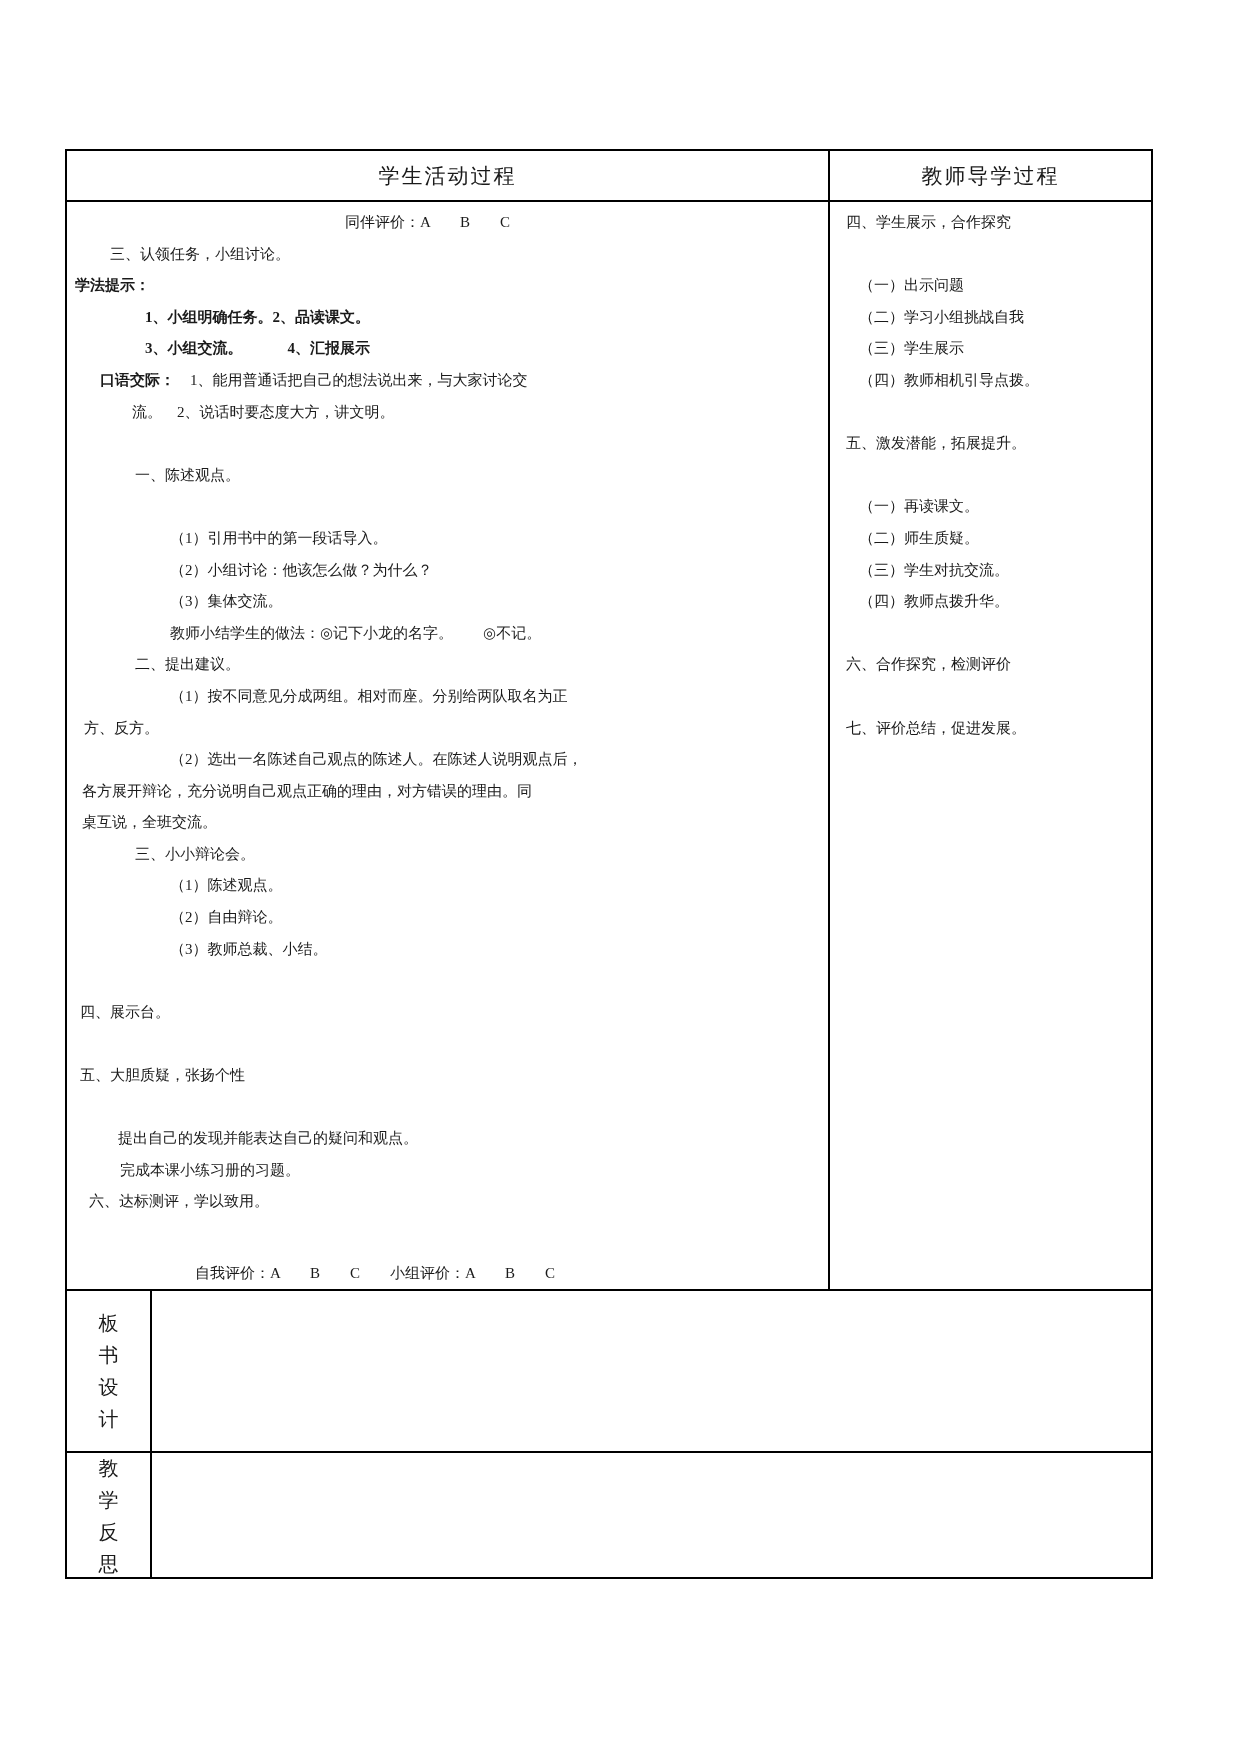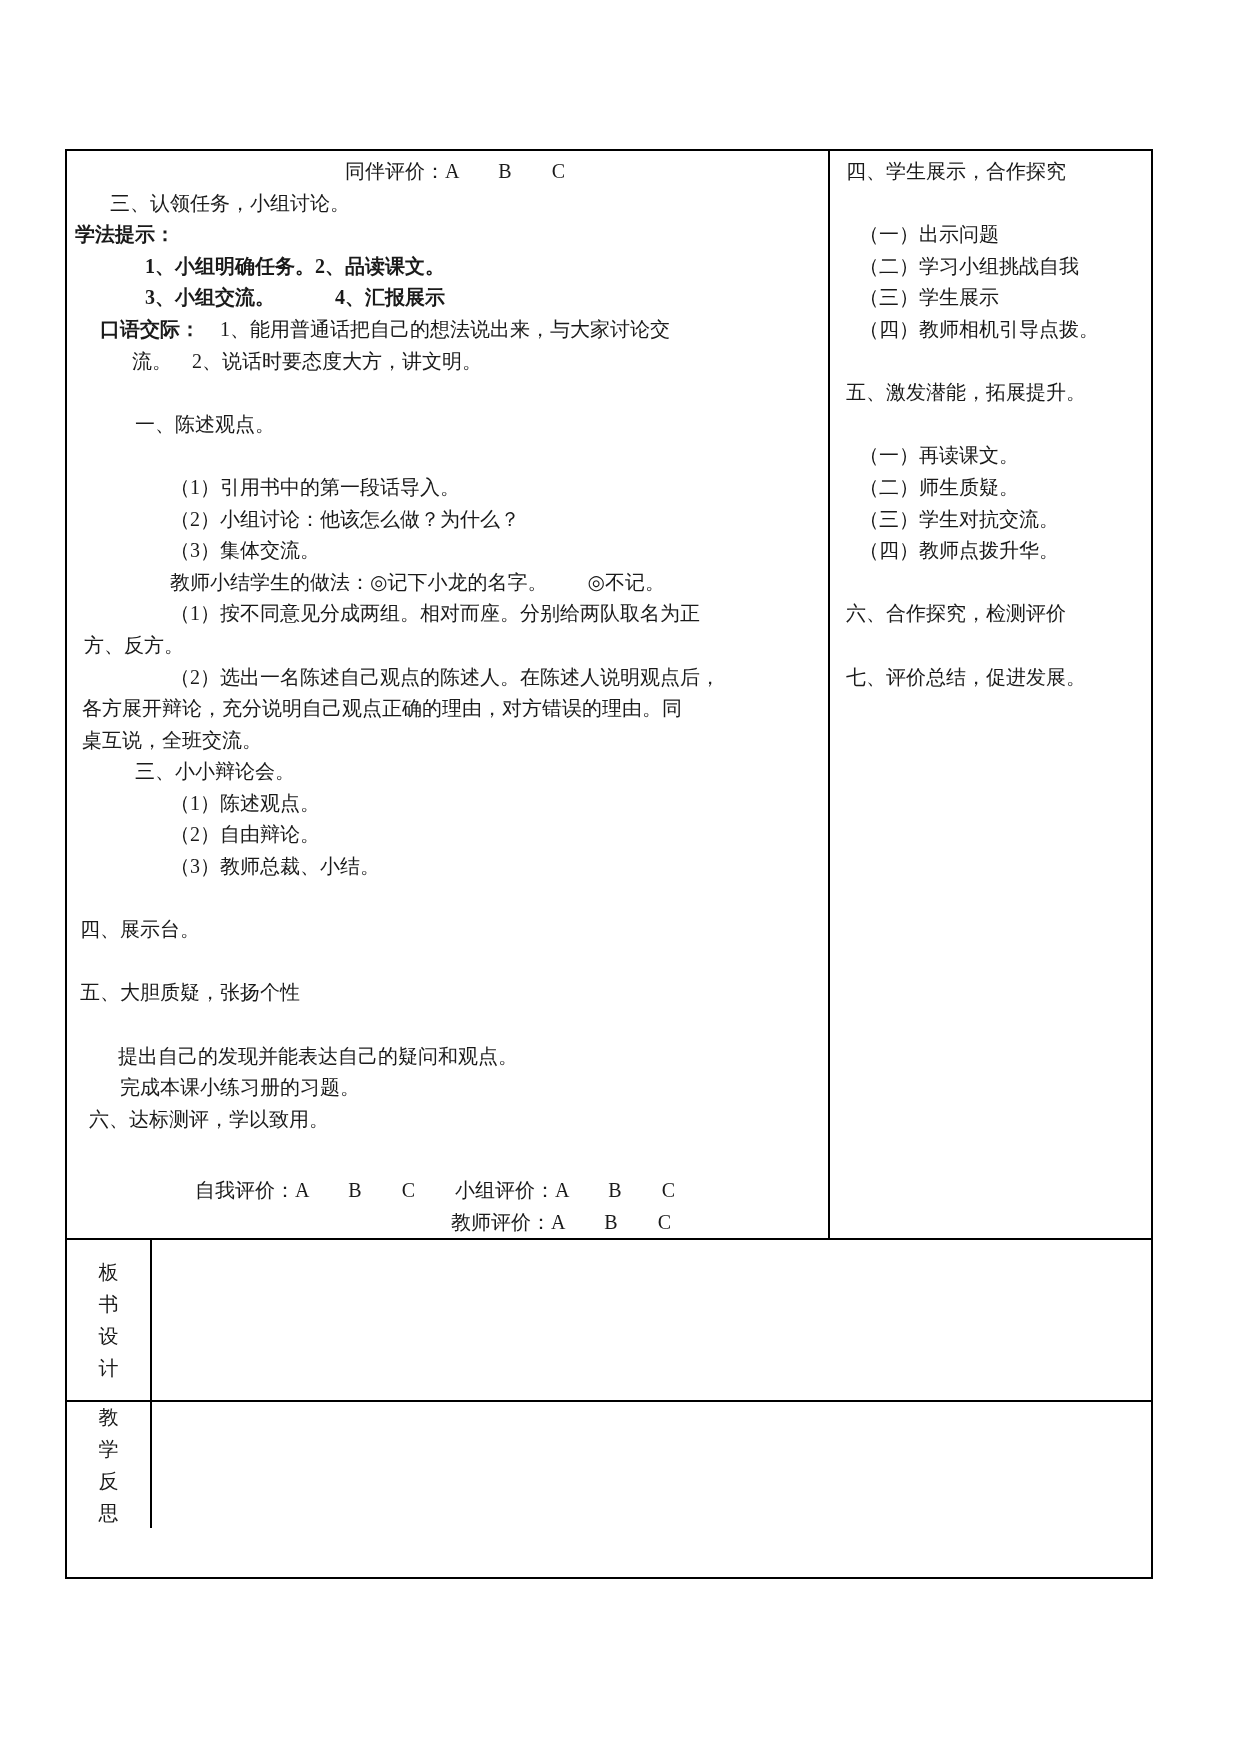--- a/index.html
+++ b/index.html
@@ -34,21 +34,21 @@
     display:flex;
     height:1087px;
   }
   .col {
     overflow:hidden;
     padding-top:5px;
   }
   .col.student { width:761px; padding-left:8px; padding-right:4px; }
   .col.teacher { flex:1; border-left:2px solid #000; padding-left:4px; padding-right:4px; }
   .line {
-    font-size:20px;
+    font-size:15px;
     line-height:31.6px;
     height:31.6px;
     white-space:pre;
     overflow:visible;
   }
   .line.b, .b { font-weight:bold; }
   .label-row {
     display:flex;
     border-top:2px solid #000;
   }
@@ -67,37 +67,42 @@
     text-align:center;
   }
   .empty-content { flex:1; }
 </style>
 </head>
 <body>
 
 <div class="page">
   <div class="doc-table">
 
+    <div class="header-row">
+      <div class="header-cell left">学生活动过程</div>
+      <div class="header-cell right">教师导学过程</div>
+    </div>
 
     <div class="body-row">
       <div class="col student">
           <div class="line" style="padding-left: 270px;">同伴评价：A　　B　　C</div>
           <div class="line" style="padding-left: 35px;">三、认领任务，小组讨论。</div>
           <div class="line b" style="padding-left: 0px;">学法提示：</div>
           <div class="line b" style="padding-left: 70px;">1、小组明确任务。2、品读课文。</div>
           <div class="line b" style="padding-left: 70px;">3、小组交流。　　　4、汇报展示</div>
           <div class="line" style="padding-left: 25px;"><span class="b">口语交际：</span>　1、能用普通话把自己的想法说出来，与大家讨论交</div>
           <div class="line" style="padding-left: 57px;">流。　2、说话时要态度大方，讲文明。</div>
           <div class="line" style="padding-left: 0px;">&nbsp;</div>
           <div class="line" style="padding-left: 60px;">一、陈述观点。</div>
           <div class="line" style="padding-left: 0px;">&nbsp;</div>
           <div class="line" style="padding-left: 95px;">（1）引用书中的第一段话导入。</div>
           <div class="line" style="padding-left: 95px;">（2）小组讨论：他该怎么做？为什么？</div>
           <div class="line" style="padding-left: 95px;">（3）集体交流。</div>
           <div class="line" style="padding-left: 95px;">教师小结学生的做法：◎记下小龙的名字。　　◎不记。</div>
+          <div class="line" style="padding-left: 60px;">二、提出建议。</div>
           <div class="line" style="padding-left: 95px;">（1）按不同意见分成两组。相对而座。分别给两队取名为正</div>
           <div class="line" style="padding-left: 9px;">方、反方。</div>
           <div class="line" style="padding-left: 95px;">（2）选出一名陈述自己观点的陈述人。在陈述人说明观点后，</div>
           <div class="line" style="padding-left: 7px;">各方展开辩论，充分说明自己观点正确的理由，对方错误的理由。同</div>
           <div class="line" style="padding-left: 7px;">桌互说，全班交流。</div>
           <div class="line" style="padding-left: 60px;">三、小小辩论会。</div>
           <div class="line" style="padding-left: 95px;">（1）陈述观点。</div>
           <div class="line" style="padding-left: 95px;">（2）自由辩论。</div>
           <div class="line" style="padding-left: 95px;">（3）教师总裁、小结。</div>
           <div class="line" style="padding-left: 0px;">&nbsp;</div>

